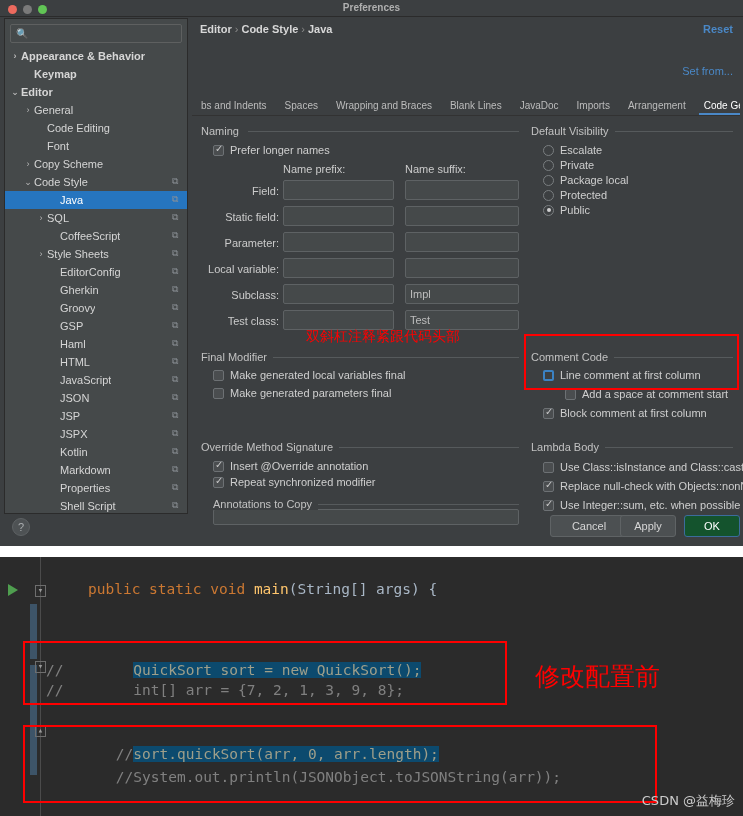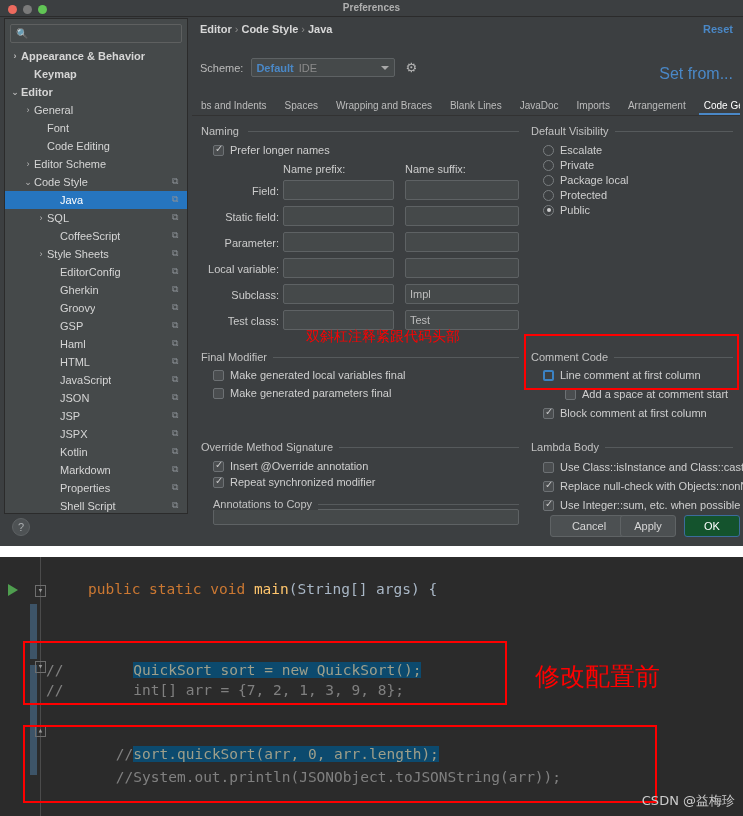--- a/index.html
+++ b/index.html
@@ -97,21 +97,21 @@
   .scheme-value { font-size: 11px; color: #4a88c7; font-weight: bold; }
   .scheme-sub { font-size: 11px; color: #8b8b8b; margin-left: 5px; }
   .combo-arrow {
     position: absolute; right: 5px; top: 7px;
     width: 0; height: 0; border-left: 4px solid transparent;
     border-right: 4px solid transparent; border-top: 4px solid #a8a8a8;
   }
   .gear-icon { margin-left: 10px; font-size: 13px; color: #b4b4b4; line-height: 1; }
   .setfrom-link {
     position: absolute; right: 7px; top: 47px;
-    font-size: 16px; color: #4a88c7;
+    font-size: 11px; color: #4a88c7;
   }
 
   
   .tabs {
     position: absolute; left: 0; top: 78px; width: 548px; height: 20px;
     display: flex; align-items: flex-end; overflow: hidden;
     border-bottom: 1px solid #323232;
   }
   .tab {
     font-size: 10px; color: #bcbcbc; padding: 0 9px 4px 9px;
@@ -253,29 +253,29 @@
         <div class="tree-item bold" style="padding-left: 4px;">
           <span class="twisty">⌄</span>
           <span class="tree-label">Editor</span>
         </div>
         <div class="tree-item" style="padding-left: 17px;">
           <span class="twisty">›</span>
           <span class="tree-label">General</span>
         </div>
         <div class="tree-item" style="padding-left: 30px;">
           <span class="twisty"></span>
+          <span class="tree-label">Code Editing</span>
+        </div>
+        <div class="tree-item" style="padding-left: 30px;">
+          <span class="twisty"></span>
           <span class="tree-label">Font</span>
-        </div>
-        <div class="tree-item" style="padding-left: 30px;">
-          <span class="twisty"></span>
-          <span class="tree-label">Code Editing</span>
         </div>
         <div class="tree-item" style="padding-left: 17px;">
           <span class="twisty">›</span>
-          <span class="tree-label">Editor Scheme</span>
+          <span class="tree-label">Copy Scheme</span>
         </div>
         <div class="tree-item" style="padding-left: 17px;">
           <span class="twisty">⌄</span>
           <span class="tree-label">Code Style</span>
           <span class="copy-glyph">⧉</span>
         </div>
         <div class="tree-item selected" style="padding-left: 43px;">
           <span class="twisty"></span>
           <span class="tree-label">Java</span>
           <span class="copy-glyph">⧉</span>
@@ -367,29 +367,20 @@
         </div>
       </div>
   </div>
   <div class="help-btn">?</div>
 
   <div class="right-panel">
 
     <div class="breadcrumb" id="breadcrumb-host"><span>Editor</span><span class="sep">›</span><span>Code Style</span><span class="sep">›</span><span>Java</span></div>
     <div class="reset-link">Reset</div>
 
-    <div class="scheme-row">
-      <span class="scheme-label">Scheme:</span>
-      <div class="scheme-combo">
-        <span class="scheme-value">Default</span>
-        <span class="scheme-sub">IDE</span>
-        <span class="combo-arrow"></span>
-      </div>
-      <span class="gear-icon">⚙</span>
-    </div>
     <div class="setfrom-link">Set from...</div>
 
     <div class="tabs" id="tabs-host">
         <div class="tab">bs and Indents</div>
         <div class="tab">Spaces</div>
         <div class="tab">Wrapping and Braces</div>
         <div class="tab">Blank Lines</div>
         <div class="tab">JavaDoc</div>
         <div class="tab">Imports</div>
         <div class="tab">Arrangement</div>

